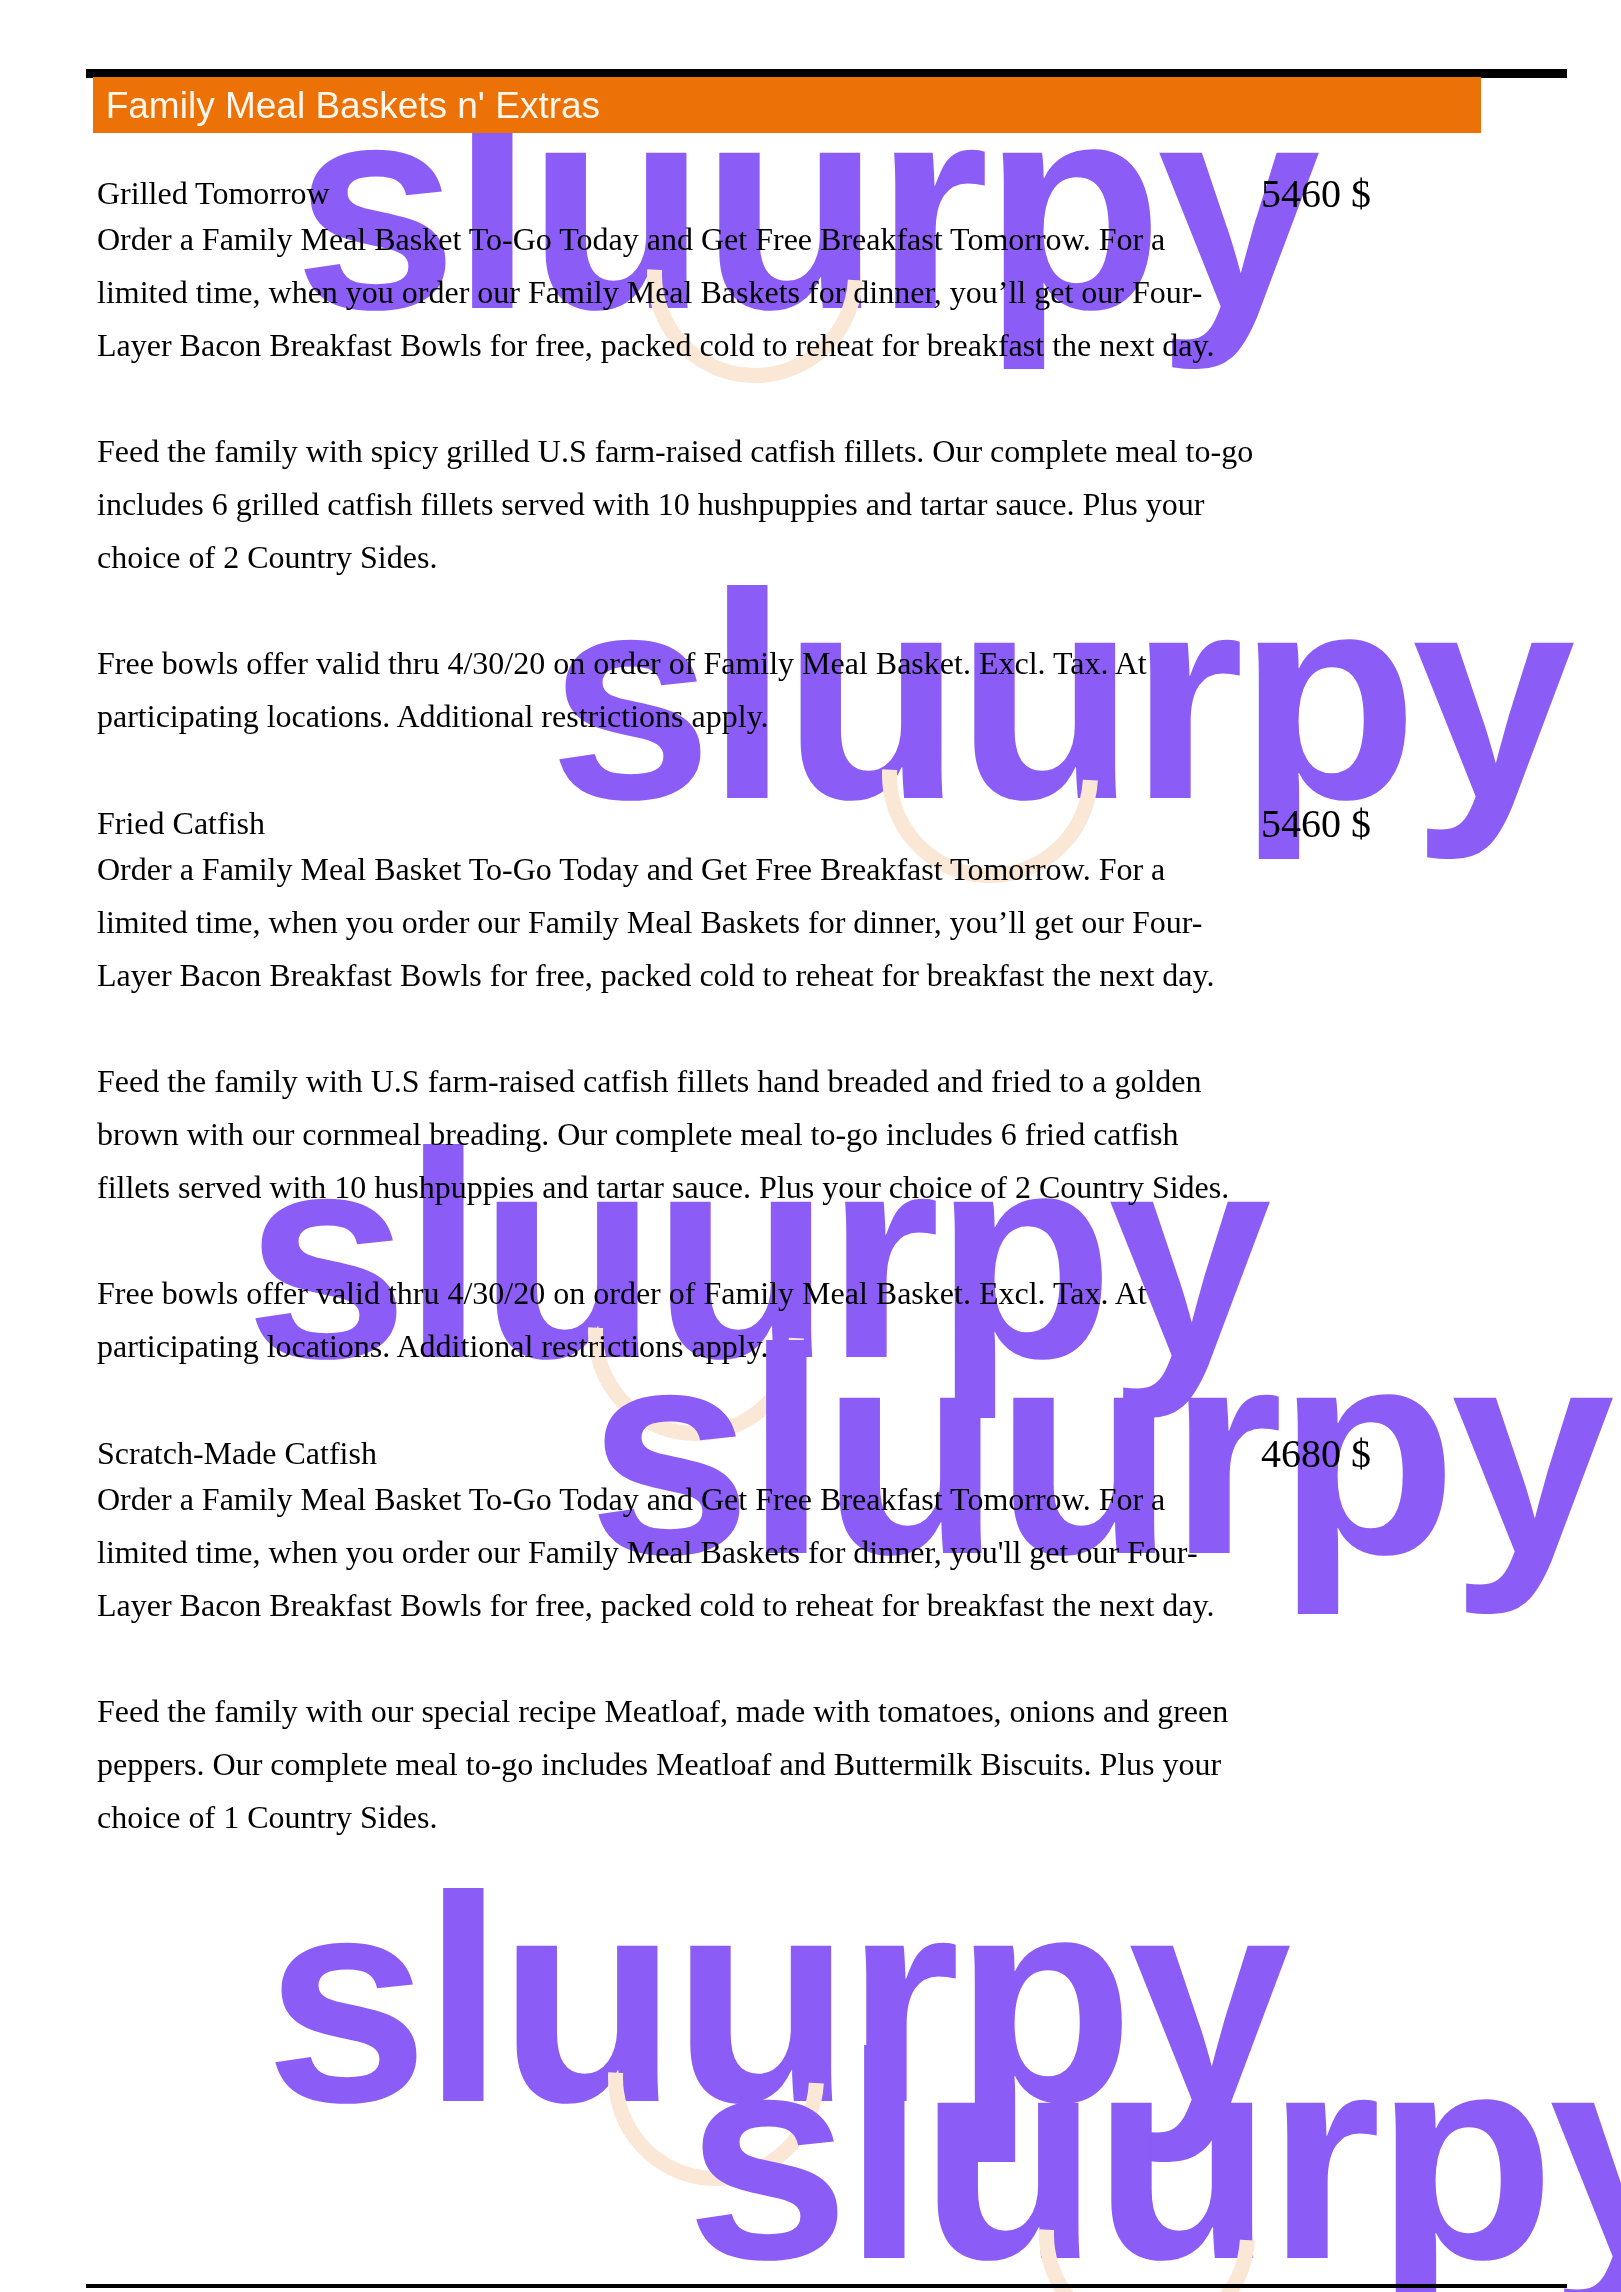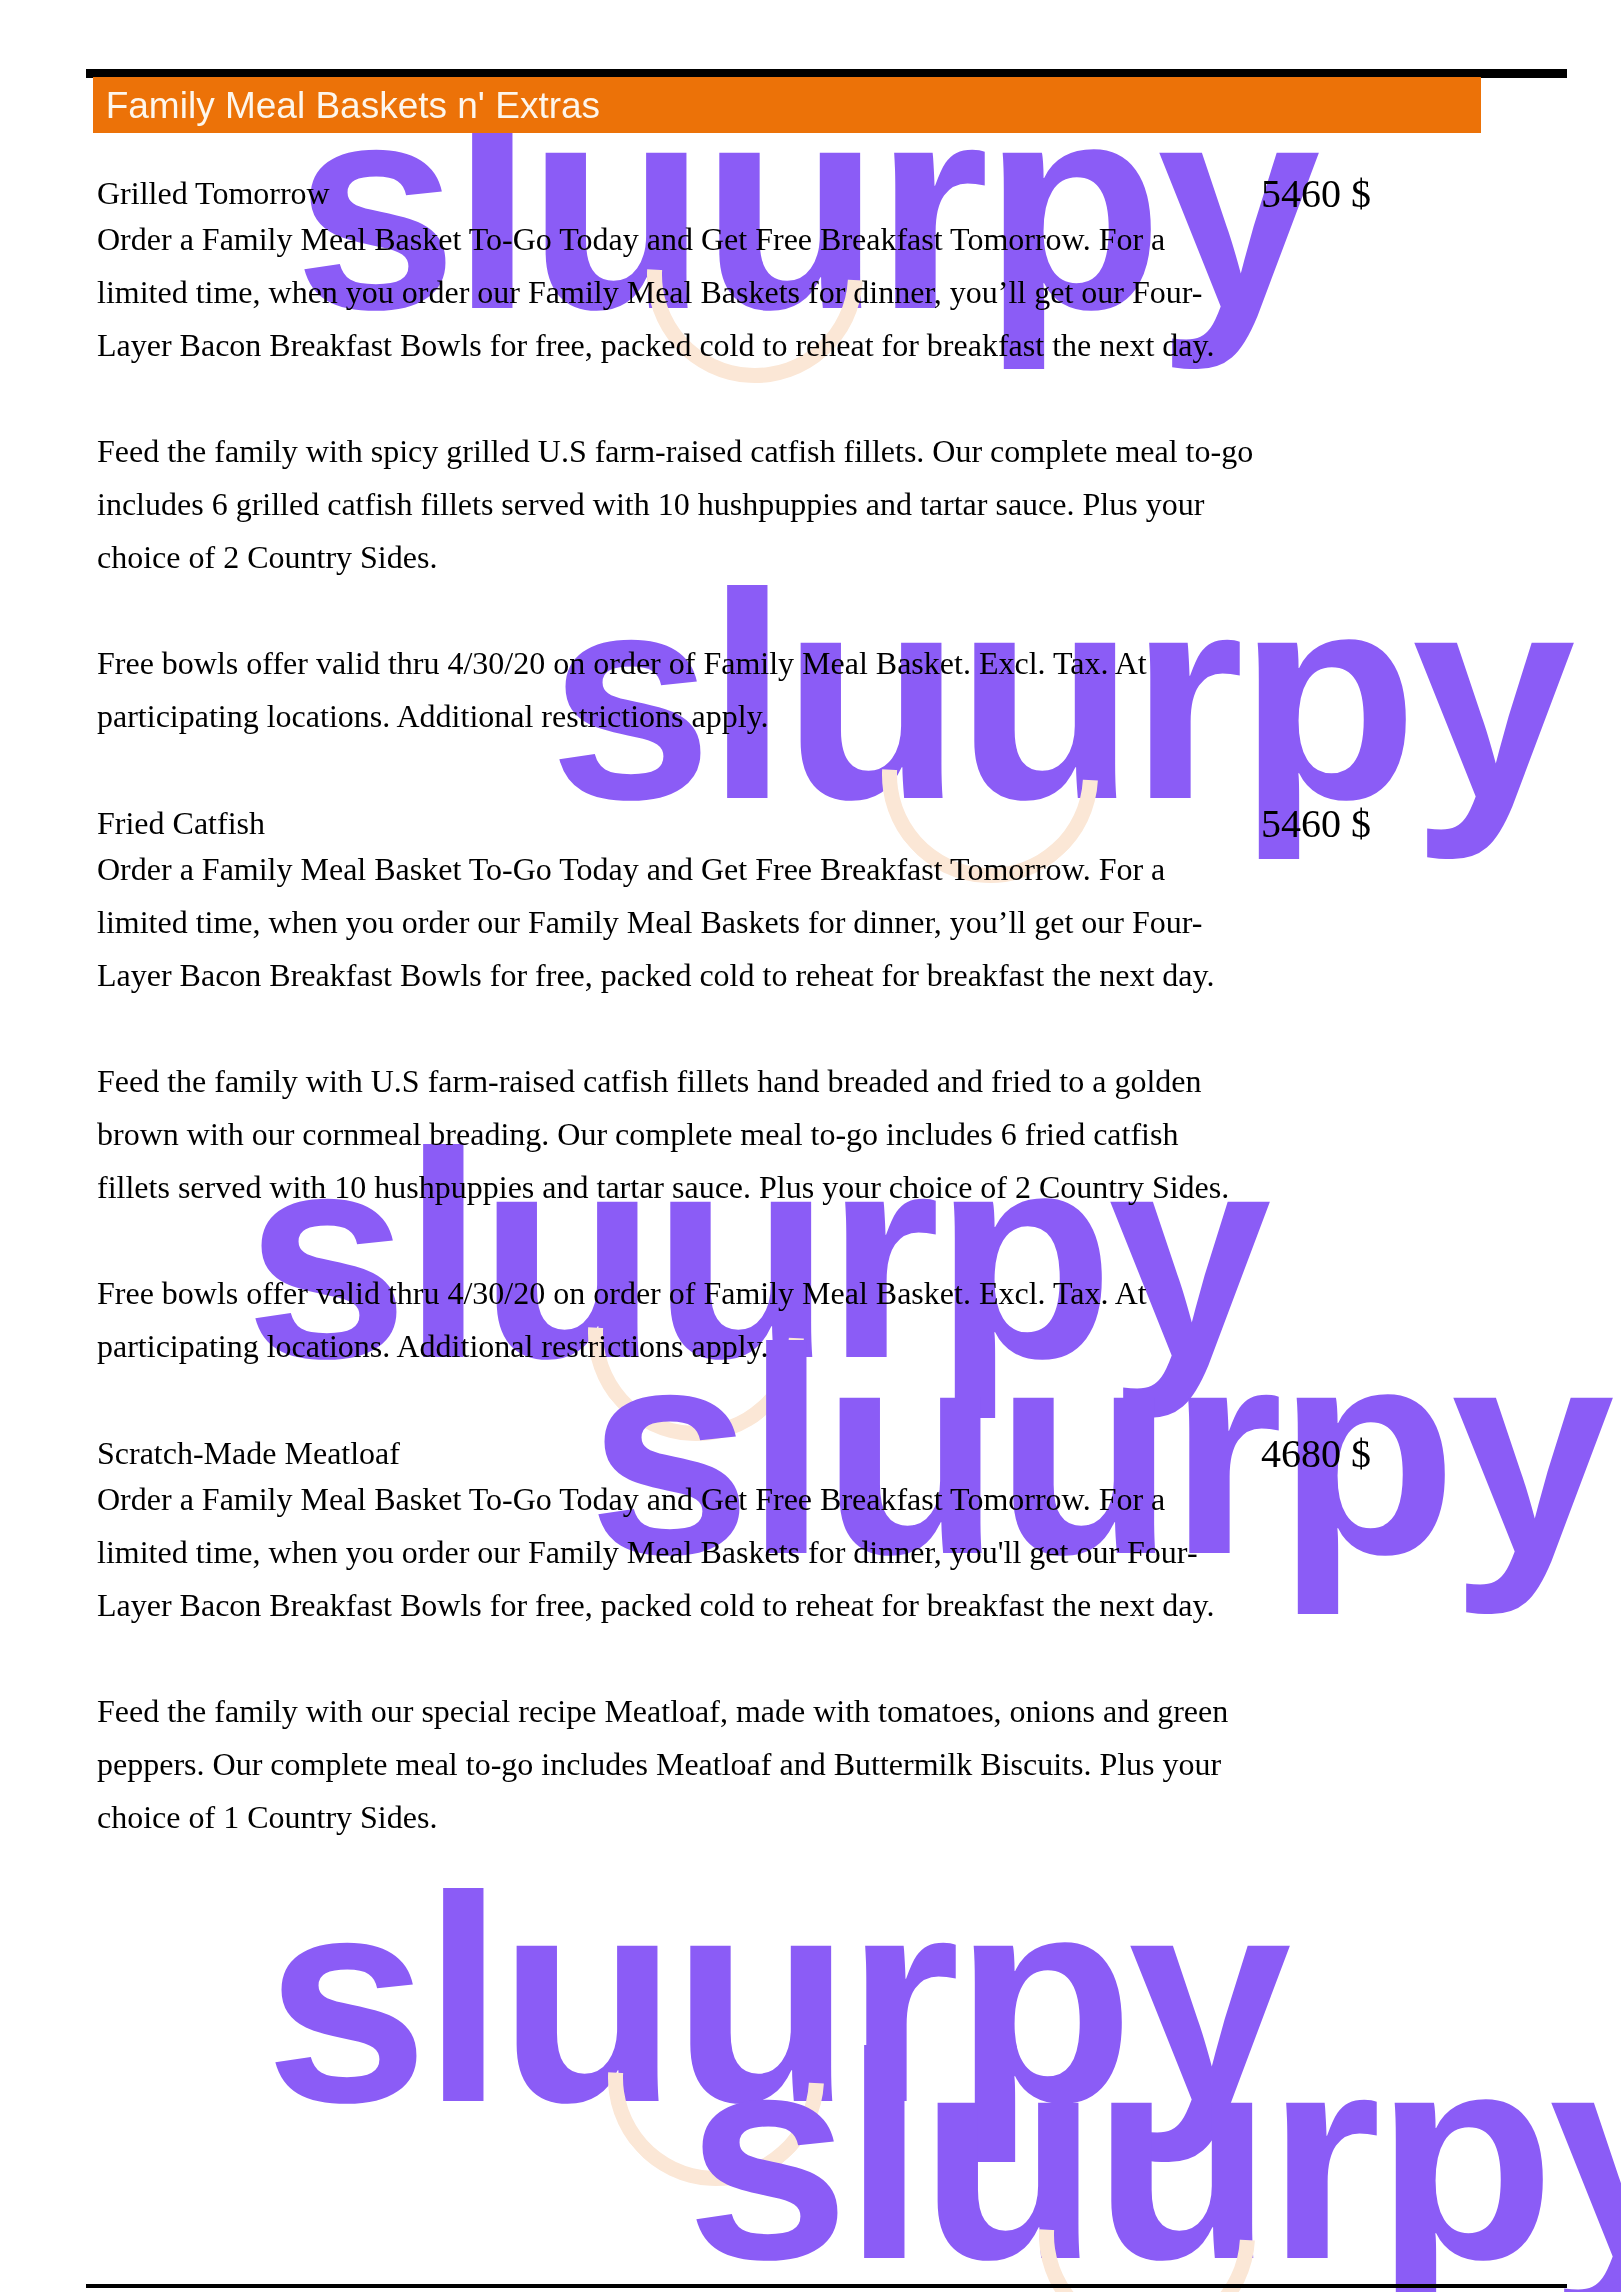--- a/index.html
+++ b/index.html
@@ -184,21 +184,21 @@
       </div>
       <div class="item-desc">
         <p>Order a Family Meal Basket To-Go Today and Get Free Breakfast Tomorrow.  For a limited time, when you order our Family Meal Baskets for dinner, you’ll get our Four-Layer Bacon Breakfast Bowls for free, packed cold to reheat for breakfast the next day.</p>
         <p class="spacer-before">Feed the family with U.S farm-raised catfish fillets hand breaded and fried to a golden brown with our cornmeal breading. Our complete meal to-go includes 6 fried catfish fillets served with 10 hushpuppies and tartar sauce. Plus your choice of 2 Country Sides.</p>
         <p class="spacer-before">Free bowls offer valid thru 4/30/20 on order of Family Meal Basket. Excl. Tax. At participating locations. Additional restrictions apply.</p>
       </div>
     </div>
 
     <div class="menu-item">
       <div class="item-head">
-        <div class="item-name">Scratch-Made Meatloaf</div>
+        <div class="item-name">Scratch-Made Catfish</div>
         <div class="item-price">4680 $</div>
       </div>
       <div class="item-desc">
         <p>Order a Family Meal Basket To-Go Today and Get Free Breakfast Tomorrow. For a limited time, when you order our Family Meal Baskets for dinner, you'll get our Four-Layer Bacon Breakfast Bowls for free, packed cold to reheat for breakfast the next day.</p>
         <p class="spacer-before">Feed the family with our special recipe Meatloaf, made with tomatoes, onions and green peppers. Our complete meal to-go includes Meatloaf and Buttermilk Biscuits. Plus your choice of 1 Country Sides.</p>
       </div>
     </div>
 
   </div>
 

